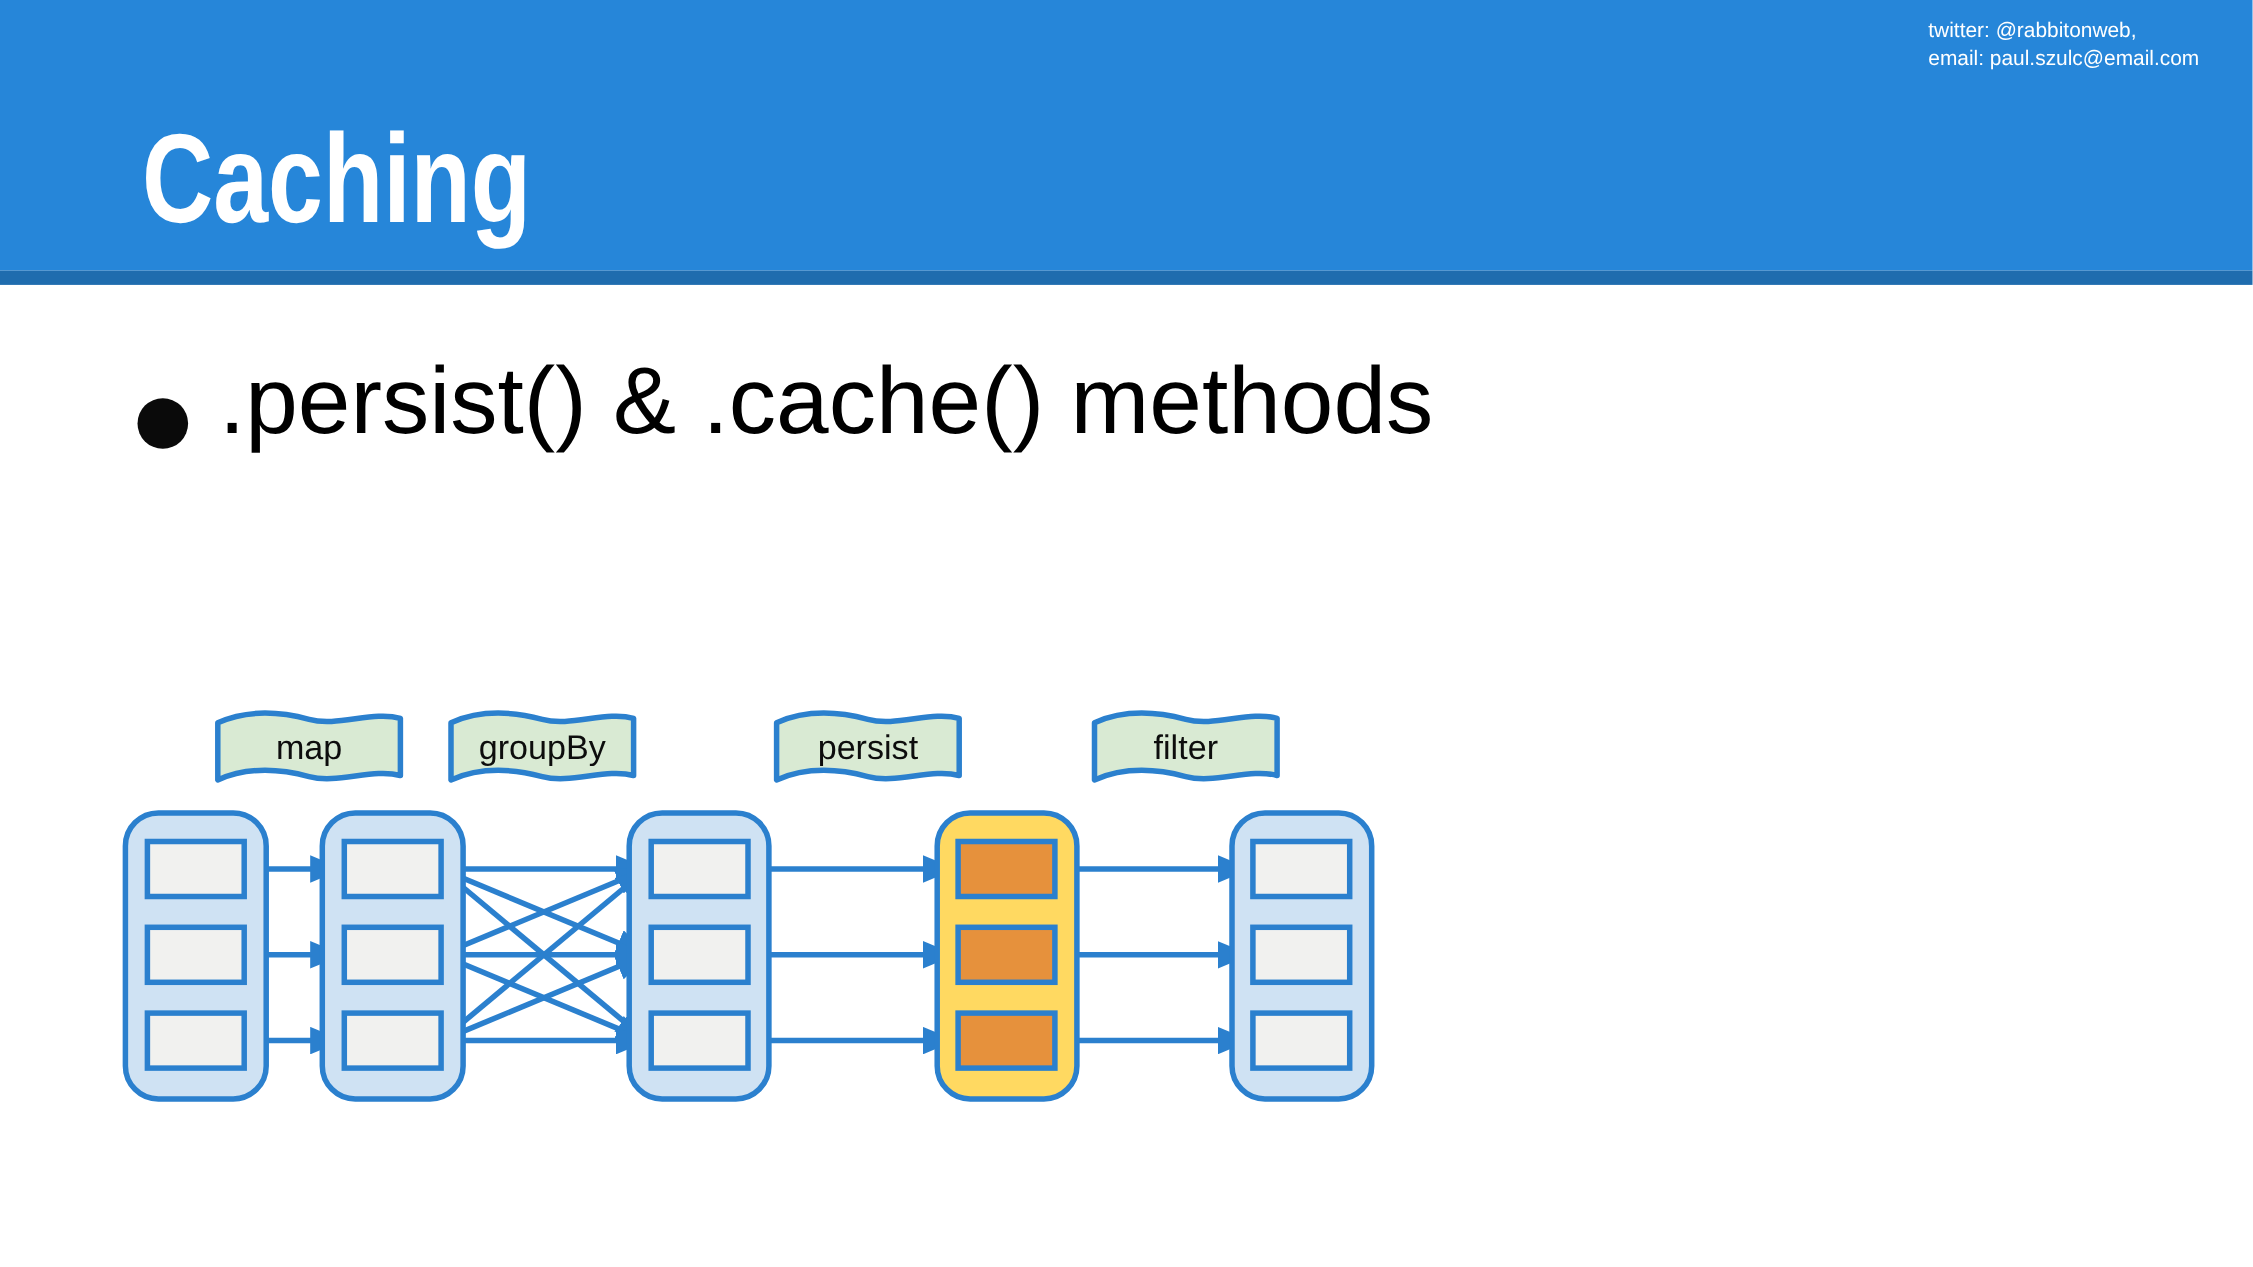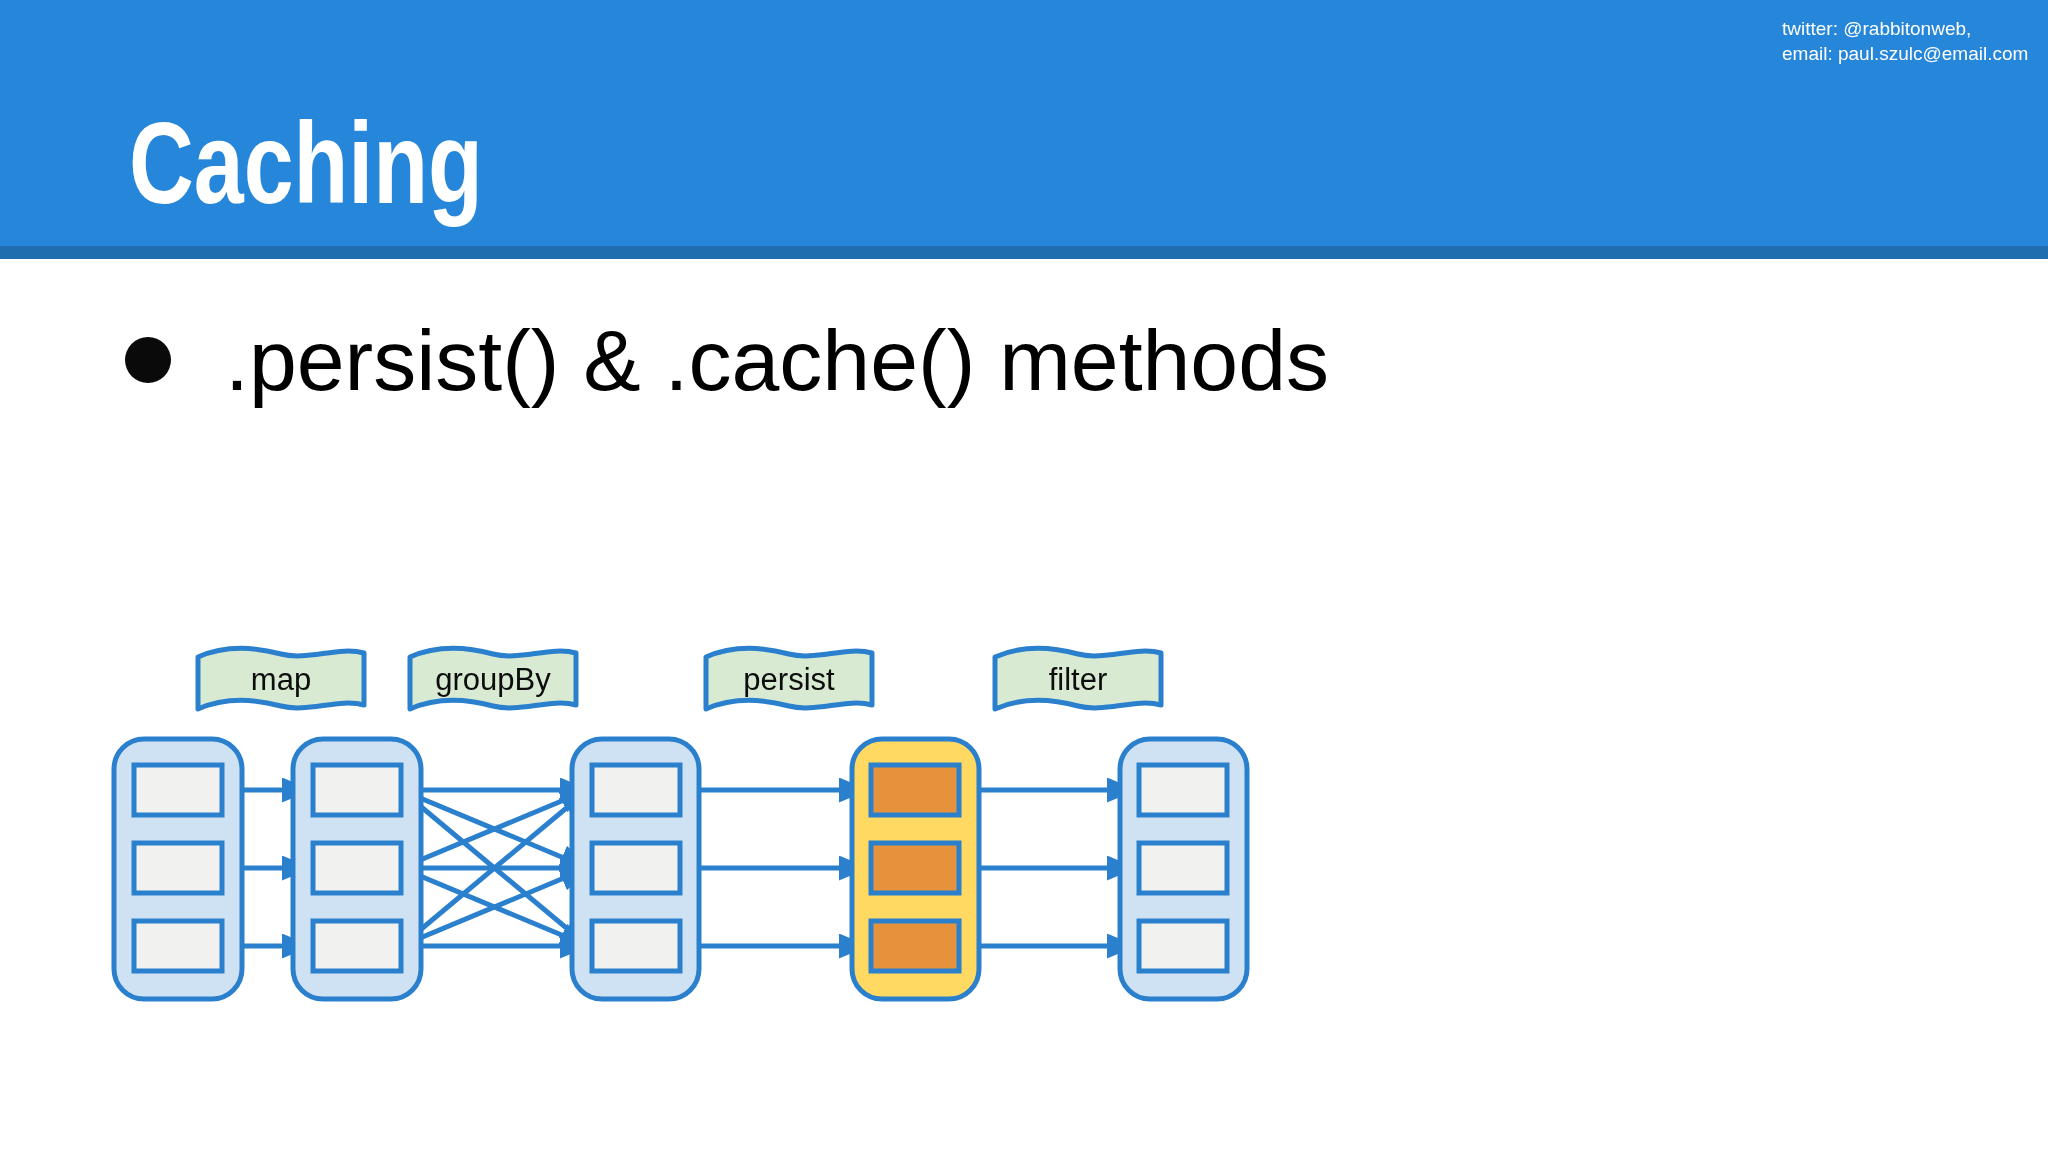--- a/index.html
+++ b/index.html
@@ -9,25 +9,25 @@
   }
   .header{position:absolute;left:0;top:0;width:2048px;height:246px;background:#2686D9;}
   .header-strip{position:absolute;left:0;top:246px;width:2048px;height:13px;background:#1F6CAE;}
   .title{
     position:absolute;left:129px;top:106px;color:#ffffff;font-weight:bold;
     font-size:115px;line-height:1.0;letter-spacing:0px;
     transform:scaleX(0.78);transform-origin:0 0;white-space:nowrap;
   }
   .contact{
     position:absolute;left:1753px;top:16px;color:#ffffff;
-    font-size:19px;line-height:1.32;white-space:nowrap;margin-left:29px;
+    font-size:19px;line-height:1.32;white-space:nowrap;
   }
   .bullet-row{
     position:absolute;left:125px;top:312px;height:96px;
-    display:flex;align-items:center;gap:54px;
+    display:flex;align-items:flex-end;gap:28px;
   }
   .bullet-dot{width:46px;height:46px;border-radius:50%;background:#0a0a0a;flex:0 0 auto;}
   .bullet-text{font-size:86px;color:#000000;line-height:1.0;white-space:nowrap;}
   .diagram-svg{position:absolute;left:0;top:0;width:2048px;height:1152px;}
   .flag-label{font-family:"Liberation Sans",sans-serif;font-size:31px;fill:#0d0d0d;}
 </style>
 </head>
 <body>
 
 <div class="slide">

